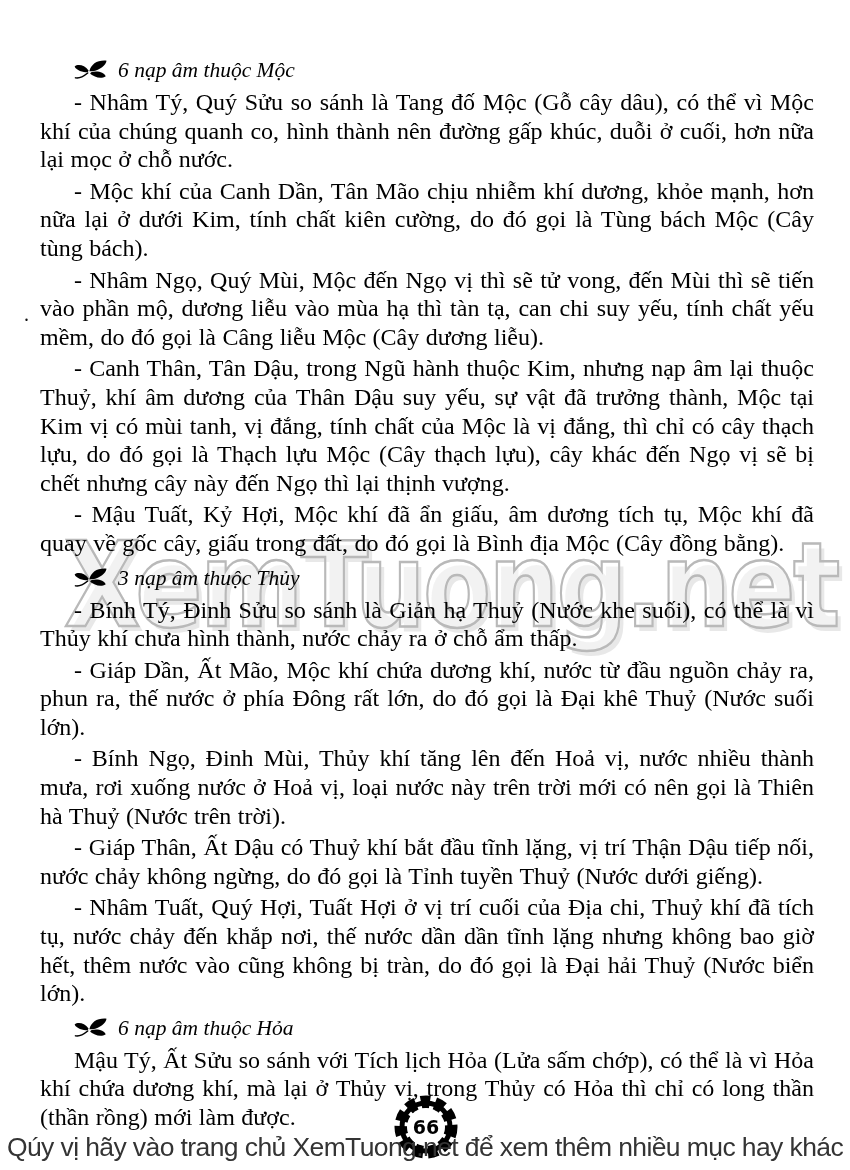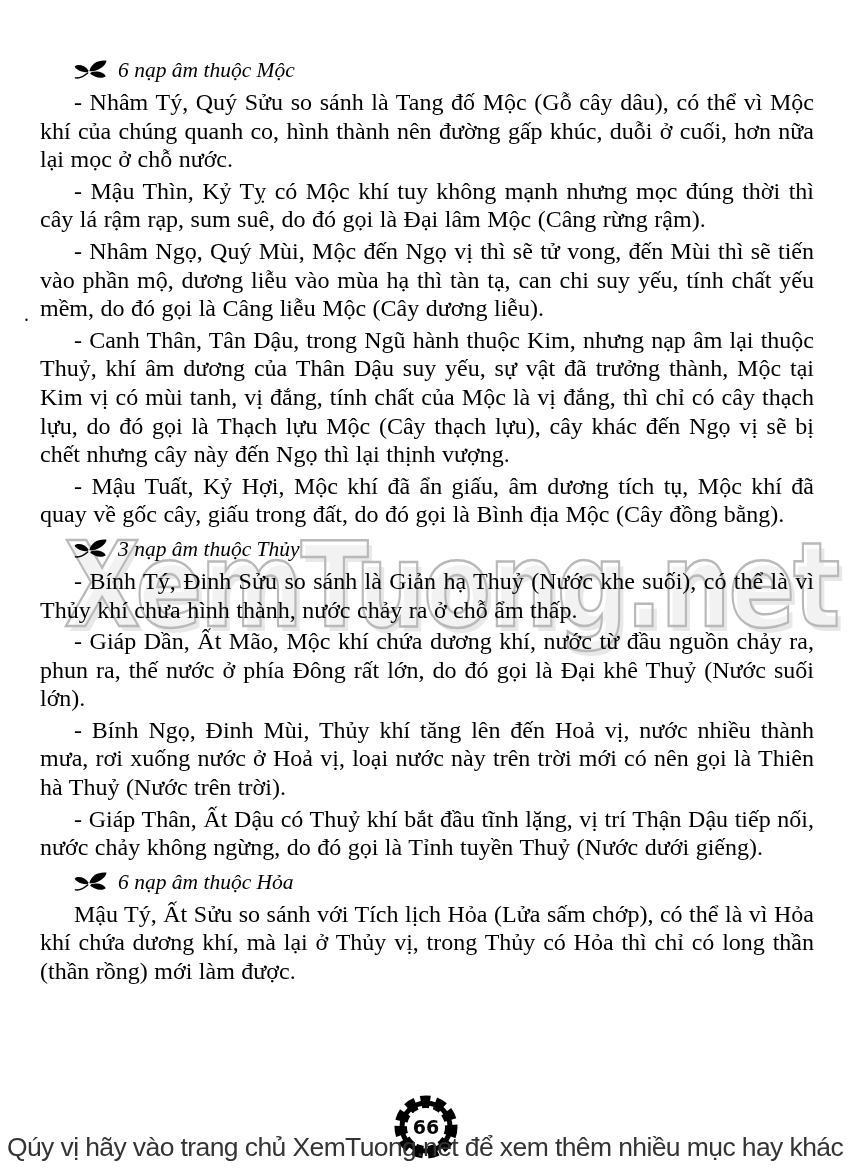--- a/index.html
+++ b/index.html
@@ -60,40 +60,41 @@
         <svg viewBox="0 0 44 28" width="36" height="23" aria-hidden="true">
           <path d="M20,15 C22,6 30,1 41,2 C40,8 33,13 24,15 Z" fill="#000"></path>
           <path d="M22,16 C30,14 38,16 40,21 C34,25 26,22 21,18 Z" fill="#000"></path>
           <path d="M19,14 C14,7 6,6 2,9 C4,14 12,16 18,16 Z" fill="#000"></path>
           <path d="M18,17 C13,21 9,24 3,23" stroke="#000" stroke-width="1.8" fill="none" stroke-linecap="round"></path>
         </svg>
       </span>
       <span>6 nạp âm thuộc Mộc</span>
     </div>
     <p class="para">- Nhâm Tý, Quý Sửu so sánh là Tang đố Mộc (Gỗ cây dâu), có thể vì Mộc khí của chúng quanh co, hình thành nên đường gấp khúc, duỗi ở cuối, hơn nữa lại mọc ở chỗ nước.</p>
-    <p class="para">- Mậu Thìn, Kỷ Tỵ có Mộc khí tuy không mạnh nhưng mọc đúng thời thì cây lá rậm rạp, sum suê, do đó gọi là Đại lâm Mộc (Câng rừng rậm).</p>
+    <p class="para">- Mộc khí của Canh Dần, Tân Mão chịu nhiễm khí dương, khỏe mạnh, hơn nữa lại ở dưới Kim, tính chất kiên cường, do đó gọi là Tùng bách Mộc (Cây tùng bách).</p>
     <p class="para">- Nhâm Ngọ, Quý Mùi, Mộc đến Ngọ vị thì sẽ tử vong, đến Mùi thì sẽ tiến vào phần mộ, dương liễu vào mùa hạ thì tàn tạ, can chi suy yếu, tính chất yếu mềm, do đó gọi là Câng liễu Mộc (Cây dương liễu).</p>
     <p class="para">- Canh Thân, Tân Dậu, trong Ngũ hành thuộc Kim, nhưng nạp âm lại thuộc Thuỷ, khí âm dương của Thân Dậu suy yếu, sự vật đã trưởng thành, Mộc tại Kim vị có mùi tanh, vị đắng, tính chất của Mộc là vị đắng, thì chỉ có cây thạch lựu, do đó gọi là Thạch lựu Mộc (Cây thạch lựu), cây khác đến Ngọ vị sẽ bị chết nhưng cây này đến Ngọ thì lại thịnh vượng.</p>
     <p class="para">- Mậu Tuất, Kỷ Hợi, Mộc khí đã ẩn giấu, âm dương tích tụ, Mộc khí đã quay về gốc cây, giấu trong đất, do đó gọi là Bình địa Mộc (Cây đồng bằng).</p>
 
     <div class="section-header">
       <span class="dingbat">
         <svg viewBox="0 0 44 28" width="36" height="23" aria-hidden="true">
           <path d="M20,15 C22,6 30,1 41,2 C40,8 33,13 24,15 Z" fill="#000"></path>
           <path d="M22,16 C30,14 38,16 40,21 C34,25 26,22 21,18 Z" fill="#000"></path>
           <path d="M19,14 C14,7 6,6 2,9 C4,14 12,16 18,16 Z" fill="#000"></path>
           <path d="M18,17 C13,21 9,24 3,23" stroke="#000" stroke-width="1.8" fill="none" stroke-linecap="round"></path>
         </svg>
       </span>
       <span>3 nạp âm thuộc Thủy</span>
     </div>
     <p class="para">- Bính Tý, Đinh Sửu so sánh là Giản hạ Thuỷ (Nước khe suối), có thể là vì Thủy khí chưa hình thành, nước chảy ra ở chỗ ẩm thấp.</p>
     <p class="para">- Giáp Dần, Ất Mão, Mộc khí chứa dương khí, nước từ đầu nguồn chảy ra, phun ra, thế nước ở phía Đông rất lớn, do đó gọi là Đại khê Thuỷ (Nước suối lớn).</p>
     <p class="para">- Bính Ngọ, Đinh Mùi, Thủy khí tăng lên đến Hoả vị, nước nhiều thành mưa, rơi xuống nước ở Hoả vị, loại nước này trên trời mới có nên gọi là Thiên hà Thuỷ (Nước trên trời).</p>
     <p class="para">- Giáp Thân, Ất Dậu có Thuỷ khí bắt đầu tĩnh lặng, vị trí Thận Dậu tiếp nối, nước chảy không ngừng, do đó gọi là Tỉnh tuyền Thuỷ (Nước dưới giếng).</p>
+    <p class="para">- Nhâm Tuất, Quý Hợi, Tuất Hợi ở vị trí cuối của Địa chi, Thuỷ khí đã tích tụ, nước chảy đến khắp nơi, thế nước dần dần tĩnh lặng nhưng không bao giờ hết, thêm nước vào cũng không bị tràn, do đó gọi là Đại hải Thuỷ (Nước biển lớn).</p>
 
     <div class="section-header">
       <span class="dingbat">
         <svg viewBox="0 0 44 28" width="36" height="23" aria-hidden="true">
           <path d="M20,15 C22,6 30,1 41,2 C40,8 33,13 24,15 Z" fill="#000"></path>
           <path d="M22,16 C30,14 38,16 40,21 C34,25 26,22 21,18 Z" fill="#000"></path>
           <path d="M19,14 C14,7 6,6 2,9 C4,14 12,16 18,16 Z" fill="#000"></path>
           <path d="M18,17 C13,21 9,24 3,23" stroke="#000" stroke-width="1.8" fill="none" stroke-linecap="round"></path>
         </svg>
       </span>

